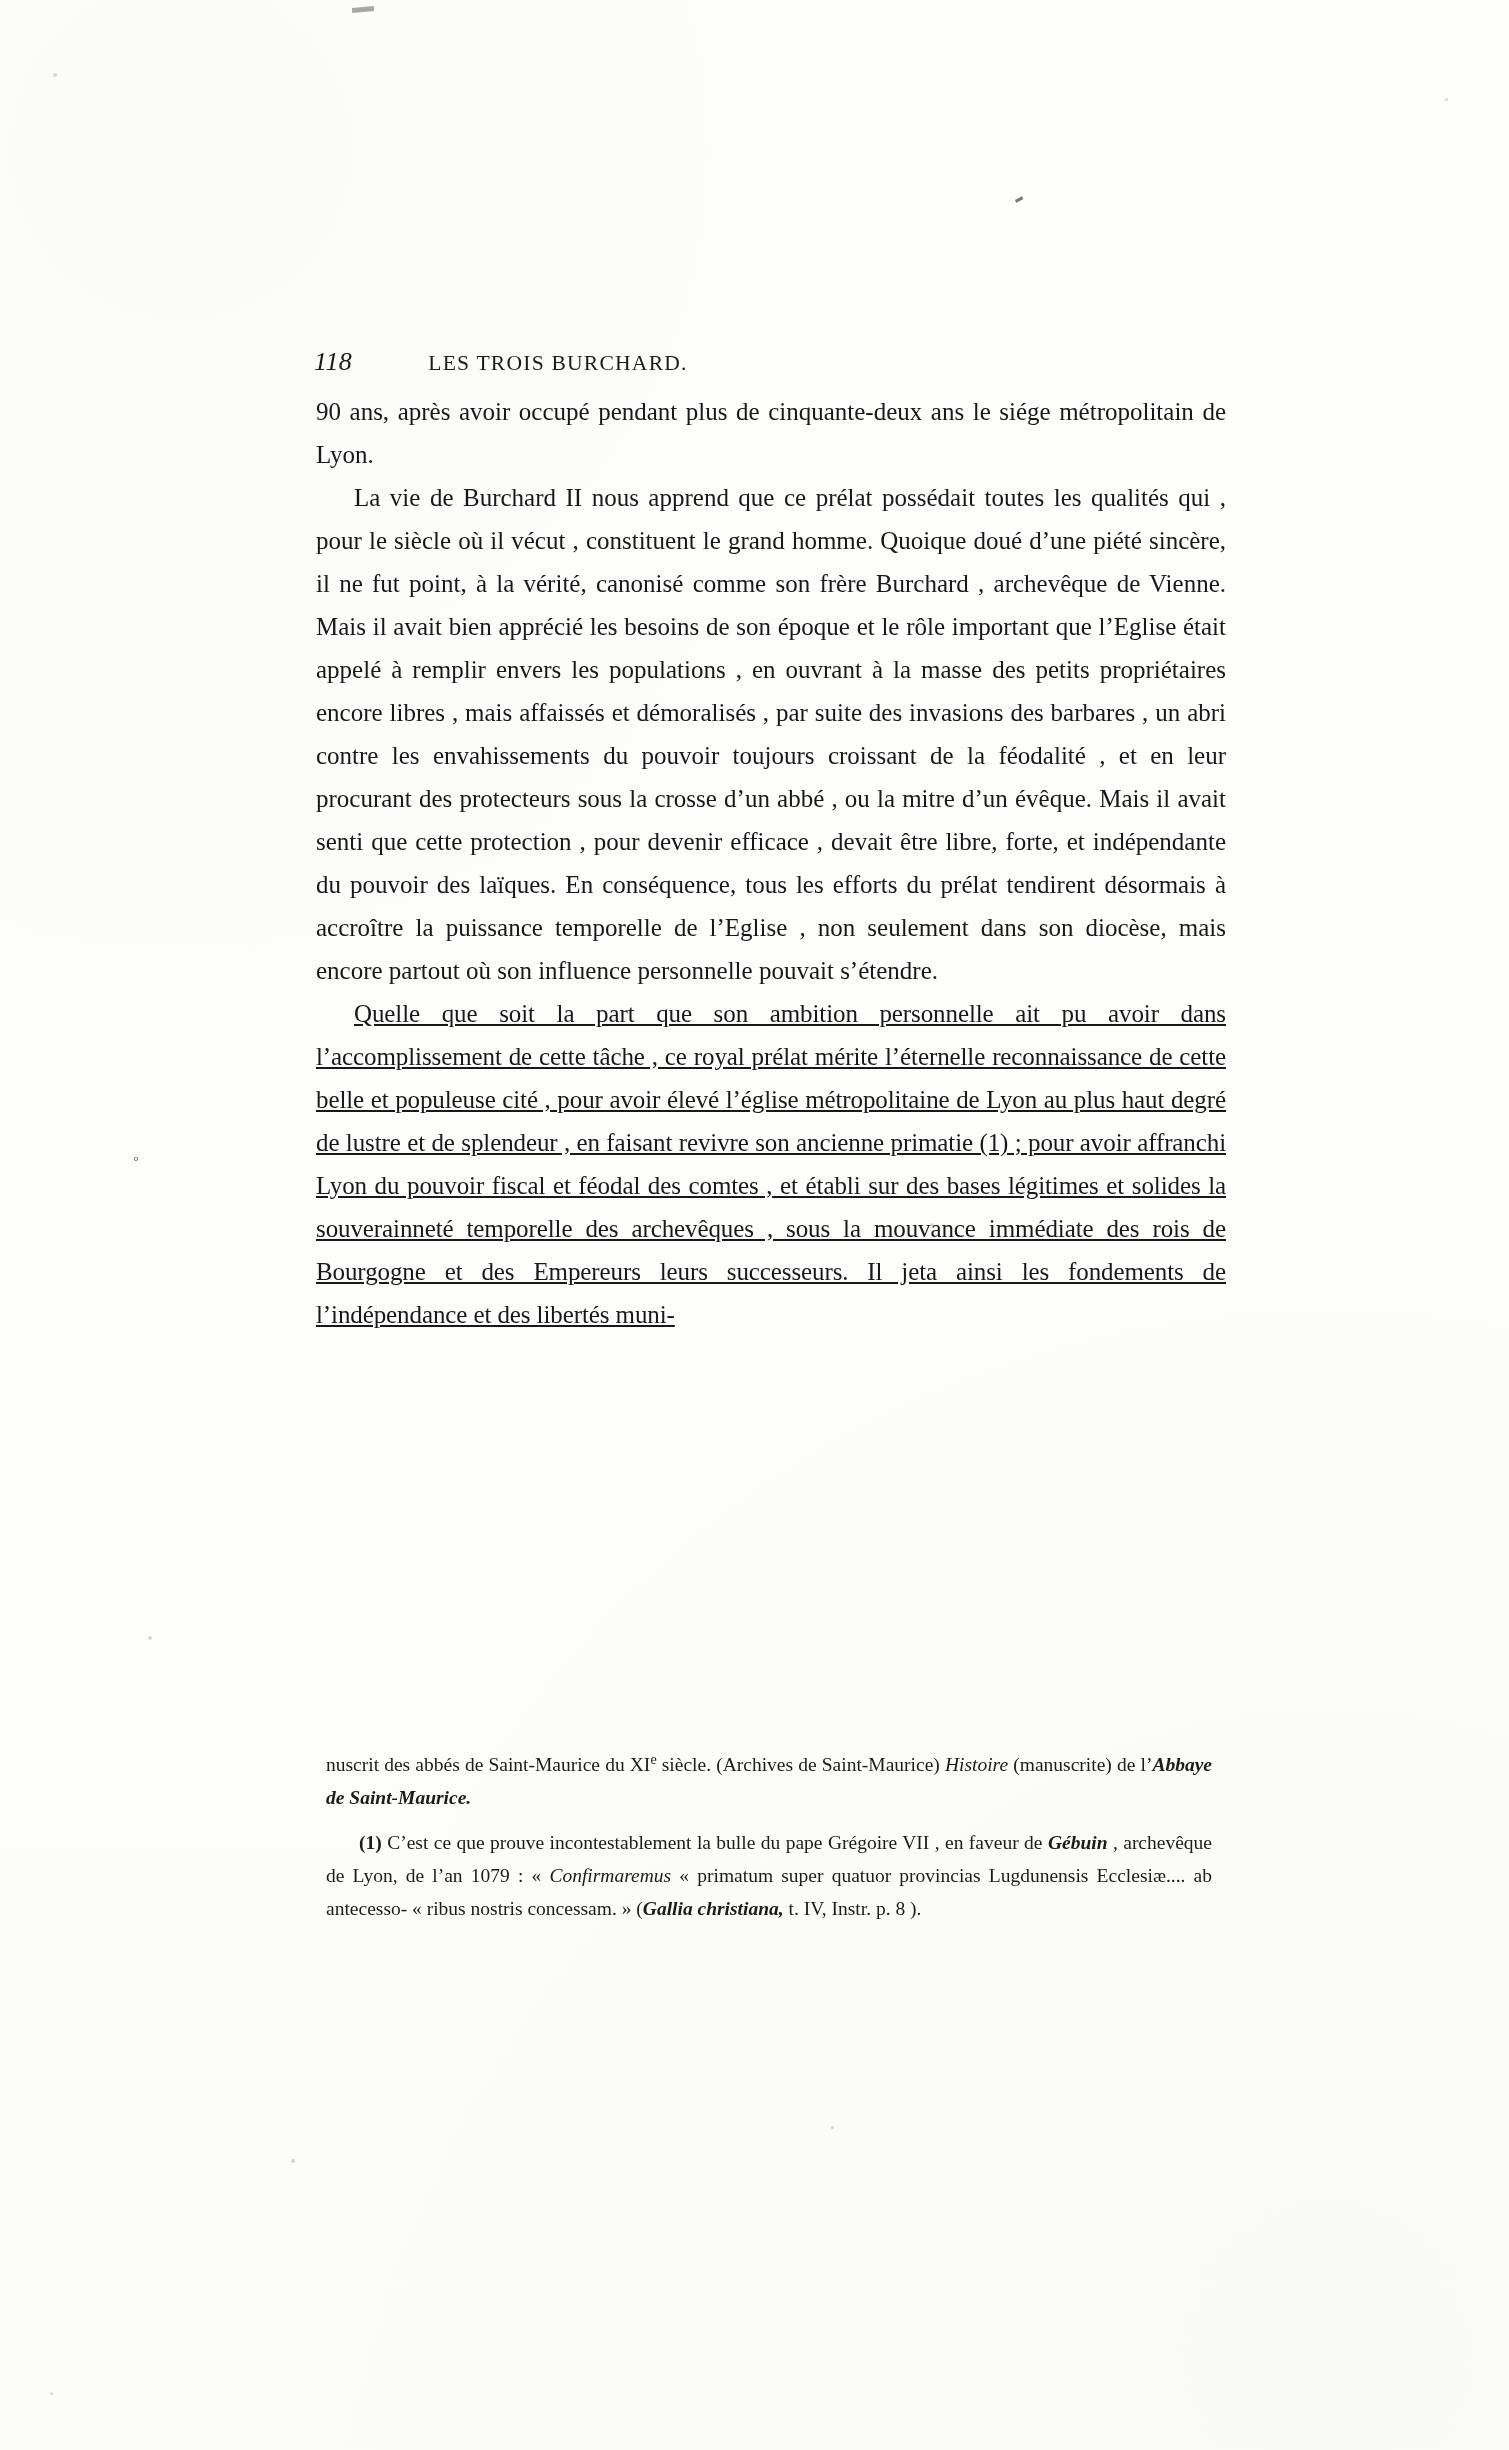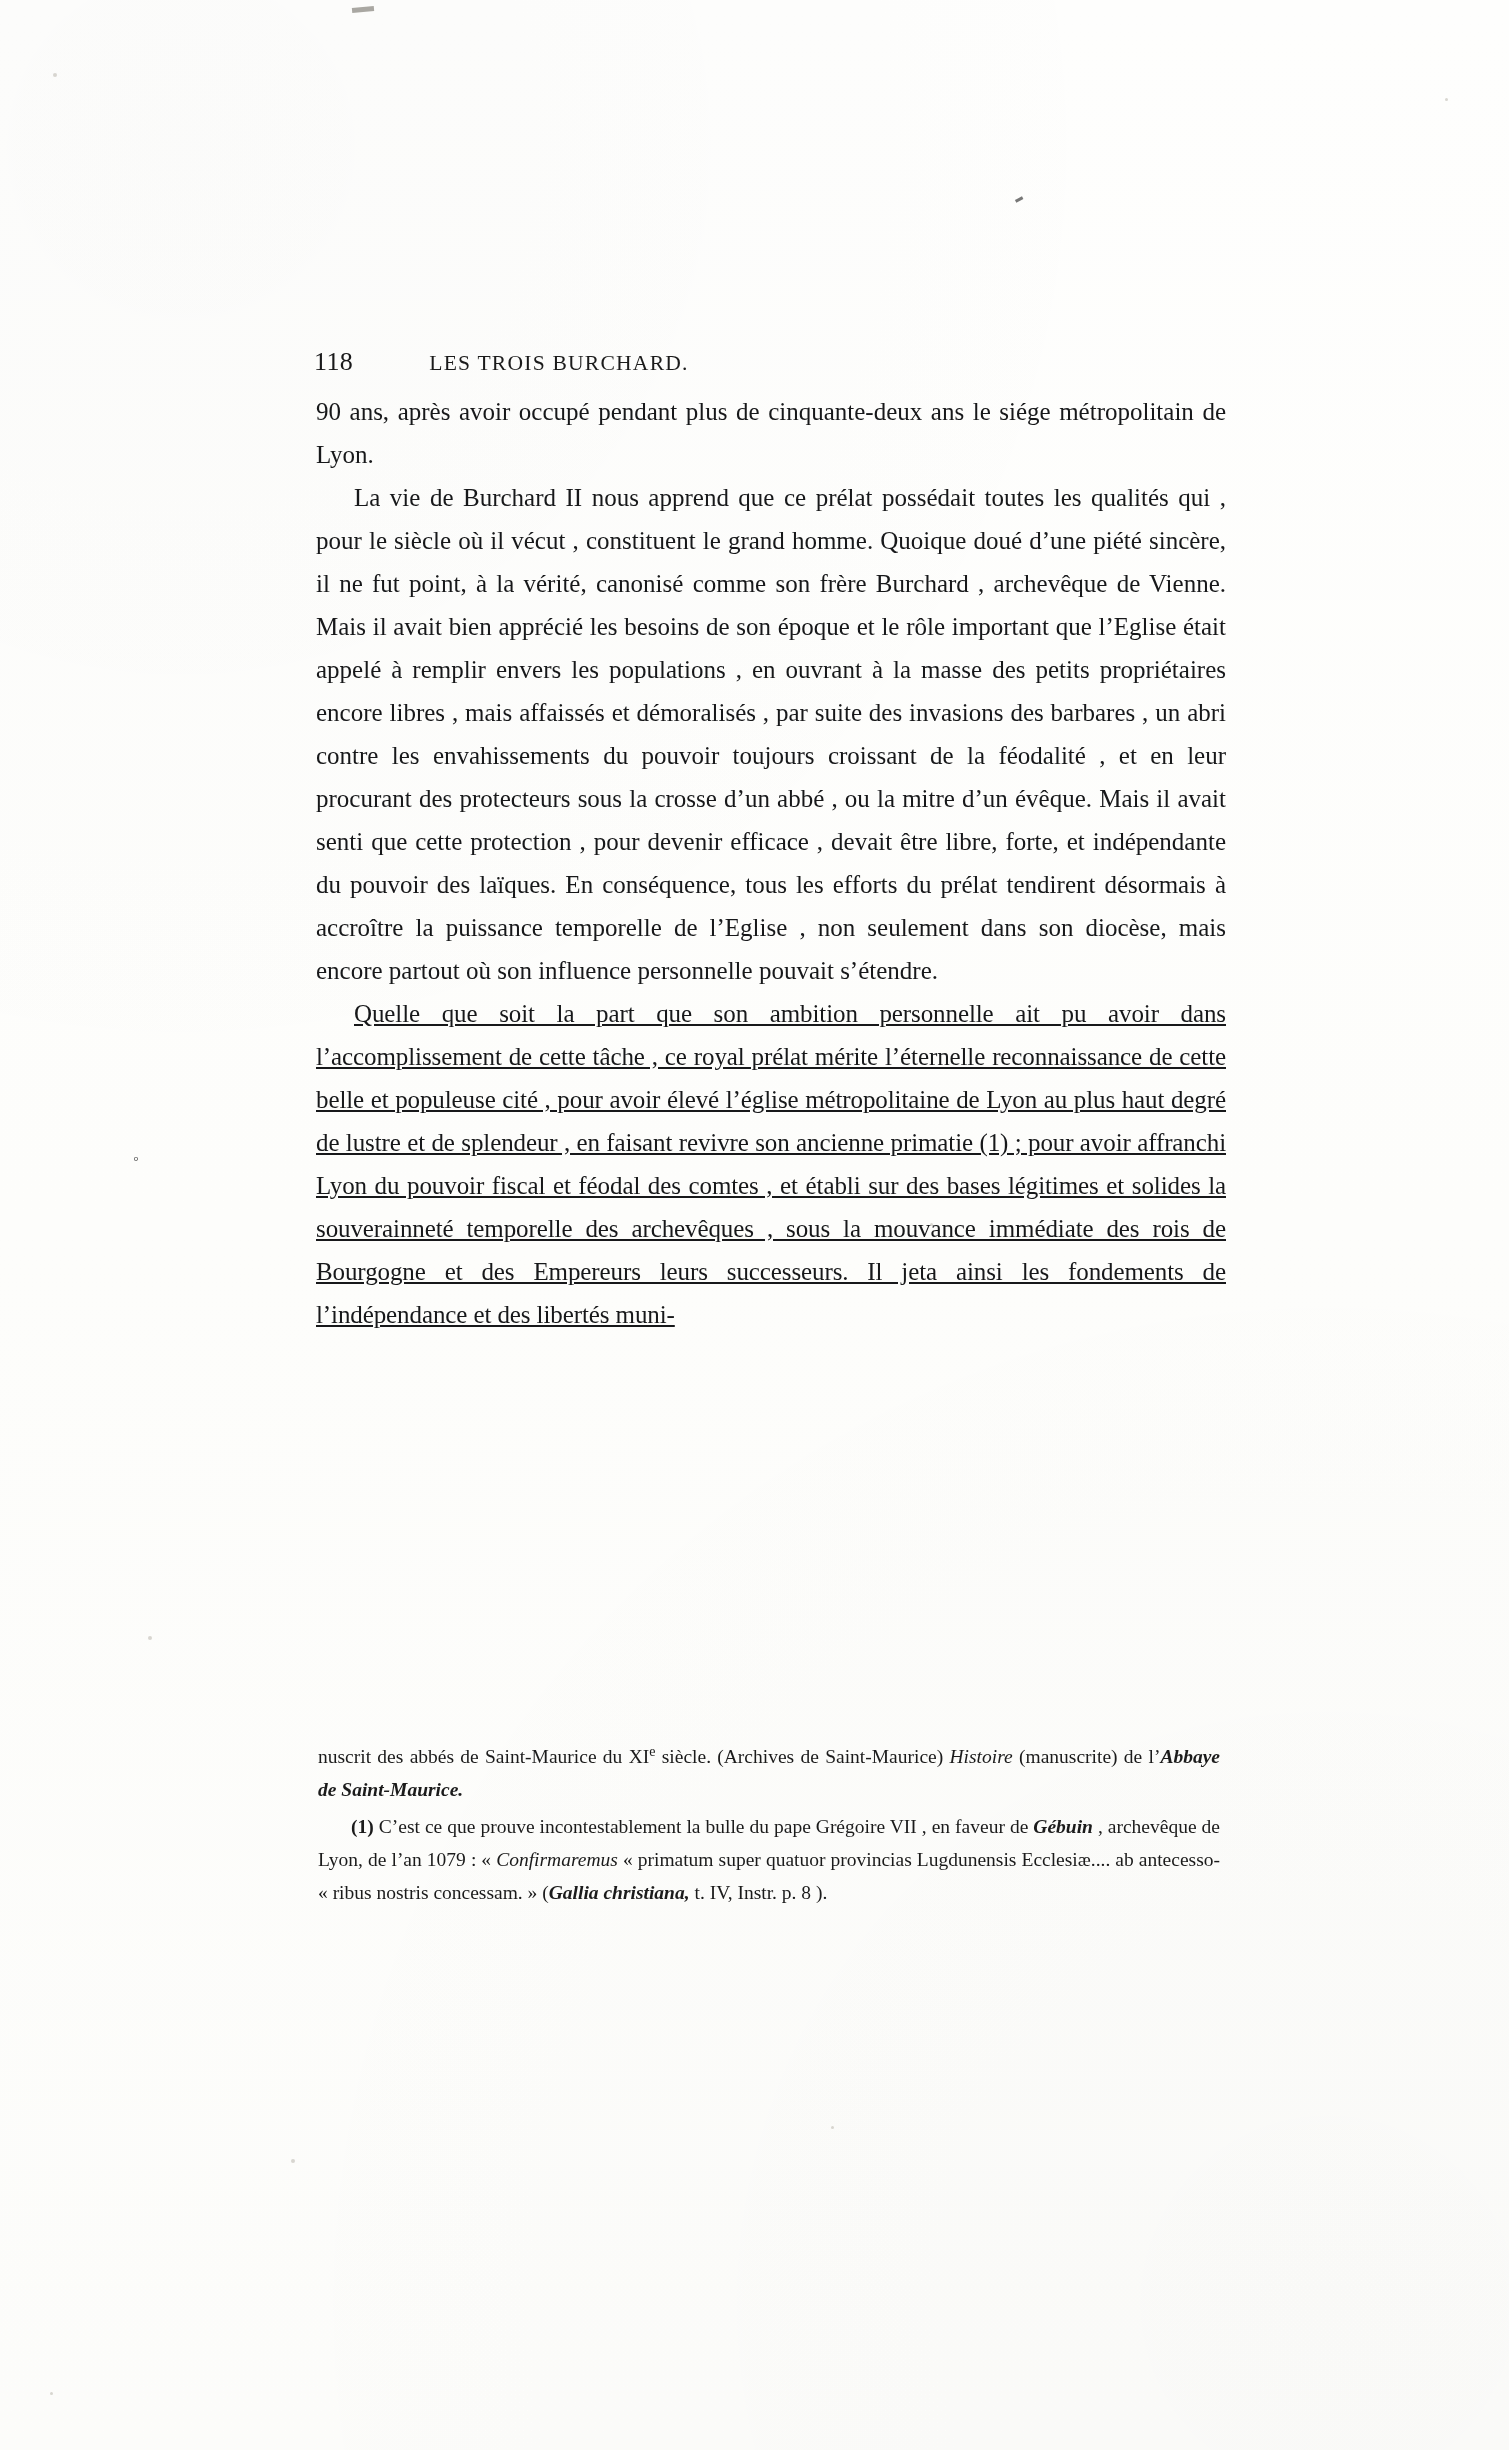--- a/index.html
+++ b/index.html
@@ -47,20 +47,21 @@
     left: 314px;
     top: 347px;
     width: 914px;
     display: flex;
     align-items: baseline;
   }
   .folio {
     font-size: 26px;
     letter-spacing: 0.4px;
     color: #19191a;
+    font-style: italic;
   }
   .head-title {
     margin-left: 76px;
     font-size: 21.6px;
     letter-spacing: 1.2px;
     font-variant: small-caps;
     text-transform: uppercase;
     color: #1b1b1b;
     text-align: right;
   }
@@ -93,21 +94,21 @@
     position: absolute;
     left: 314px;
     top: 1736px;
     width: 910px;
     font-size: 19.5px;
     line-height: 33px;
     text-align: justify;
     color: #1b1b1b;
   }
   .notes p {
-    margin: 4px;
+    margin: 12px;
   }
   .notes p.indent {
     text-indent: 33px;
   }
   .notes i {
     font-style: italic;
   }
   .notes b {
     font-weight: bold;
   }

